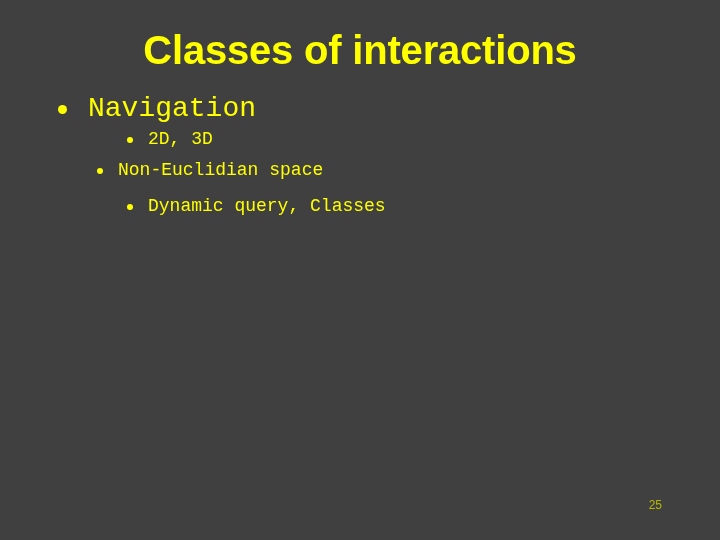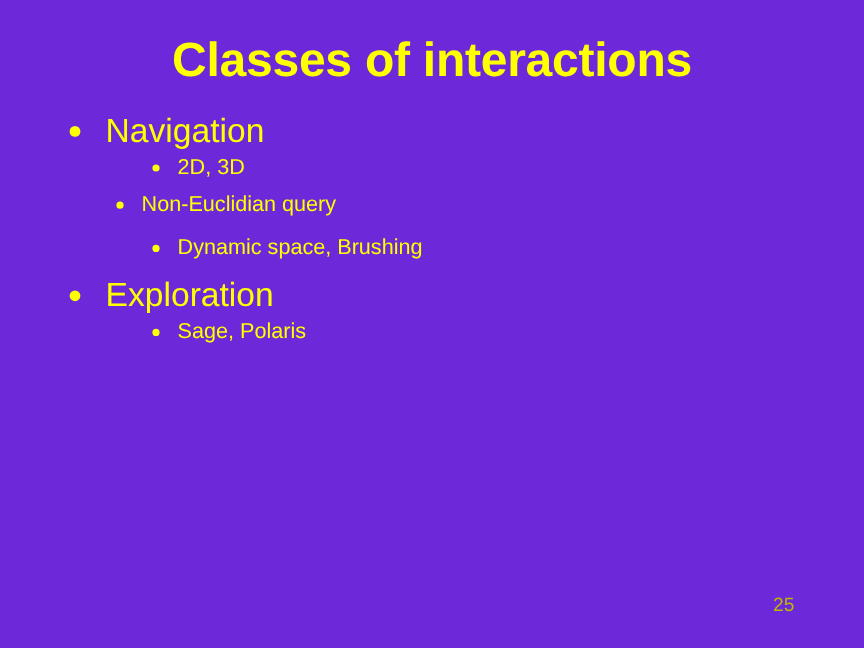--- a/index.html
+++ b/index.html
@@ -9,41 +9,42 @@
   body {
     width: 720px;
     height: 540px;
     overflow: hidden;
     font-family: "Liberation Sans", sans-serif;
   }
   #slide {
     position: relative;
     width: 720px;
     height: 540px;
-    background: #6d28d9;
+    background: #404040;
     overflow: hidden;
   }
   #slide-title {
     position: absolute;
     left: 0;
     top: 26px;
     width: 720px;
     text-align: center;
     color: #FFFF00;
     font-size: 40px;
     font-weight: bold;
     line-height: 48px;
     letter-spacing: -0.2px;
     white-space: nowrap;
   }
   #body-list {
     position: absolute;
     left: 0;
     top: 92px;
     width: 624px;
+    font-family: Liberation Mono, monospace;
   }
   .l1-group {
     margin: 0;
   }
   .l1-item {
     position: relative;
     padding-left: 88px;
     color: #FFFF00;
     font-size: 28px;
     line-height: 34px;
@@ -85,21 +86,21 @@
     margin-left: 30px;
   }
   .l2-gap {
     margin-top: 8px;
   }
   #page-number {
     position: absolute;
     right: 58px;
     bottom: 28px;
     color: #B8B800;
-    font-size: 16px;
+    font-size: 12px;
     line-height: 14px;
     text-align: right;
   }
 </style>
 </head>
 <body>
 
 <div id="slide">
 
   <div id="slide-title">Classes of interactions</div>
@@ -110,43 +111,33 @@
       <div class="l1-item">
         <span class="bullet"></span>
         <span>Navigation</span>
       </div>
       <div class="l2-item l2-first">
         <span class="bullet"></span>
         <span>2D, 3D</span>
       </div>
       <div class="l2-item l2-gap">
         <span class="bullet"></span>
-        <span>Non-Euclidian query</span>
+        <span>Non-Euclidian space</span>
       </div>
     </div>
 
     <div class="l1-spacer-before"></div>
 
     <div class="l1-group">
       <div class="l2-item l2-first">
         <span class="bullet"></span>
-        <span>Dynamic space, Brushing</span>
+        <span>Dynamic query, Classes</span>
       </div>
     </div>
 
     <div class="l1-spacer-before"></div>
 
-    <div class="l1-group">
-      <div class="l1-item">
-        <span class="bullet"></span>
-        <span>Exploration</span>
-      </div>
-      <div class="l2-item l2-first">
-        <span class="bullet"></span>
-        <span>Sage, Polaris</span>
-      </div>
-    </div>
 
   </div>
 
   <div id="page-number">25</div>
 
 </div>
 
 </body></html>

